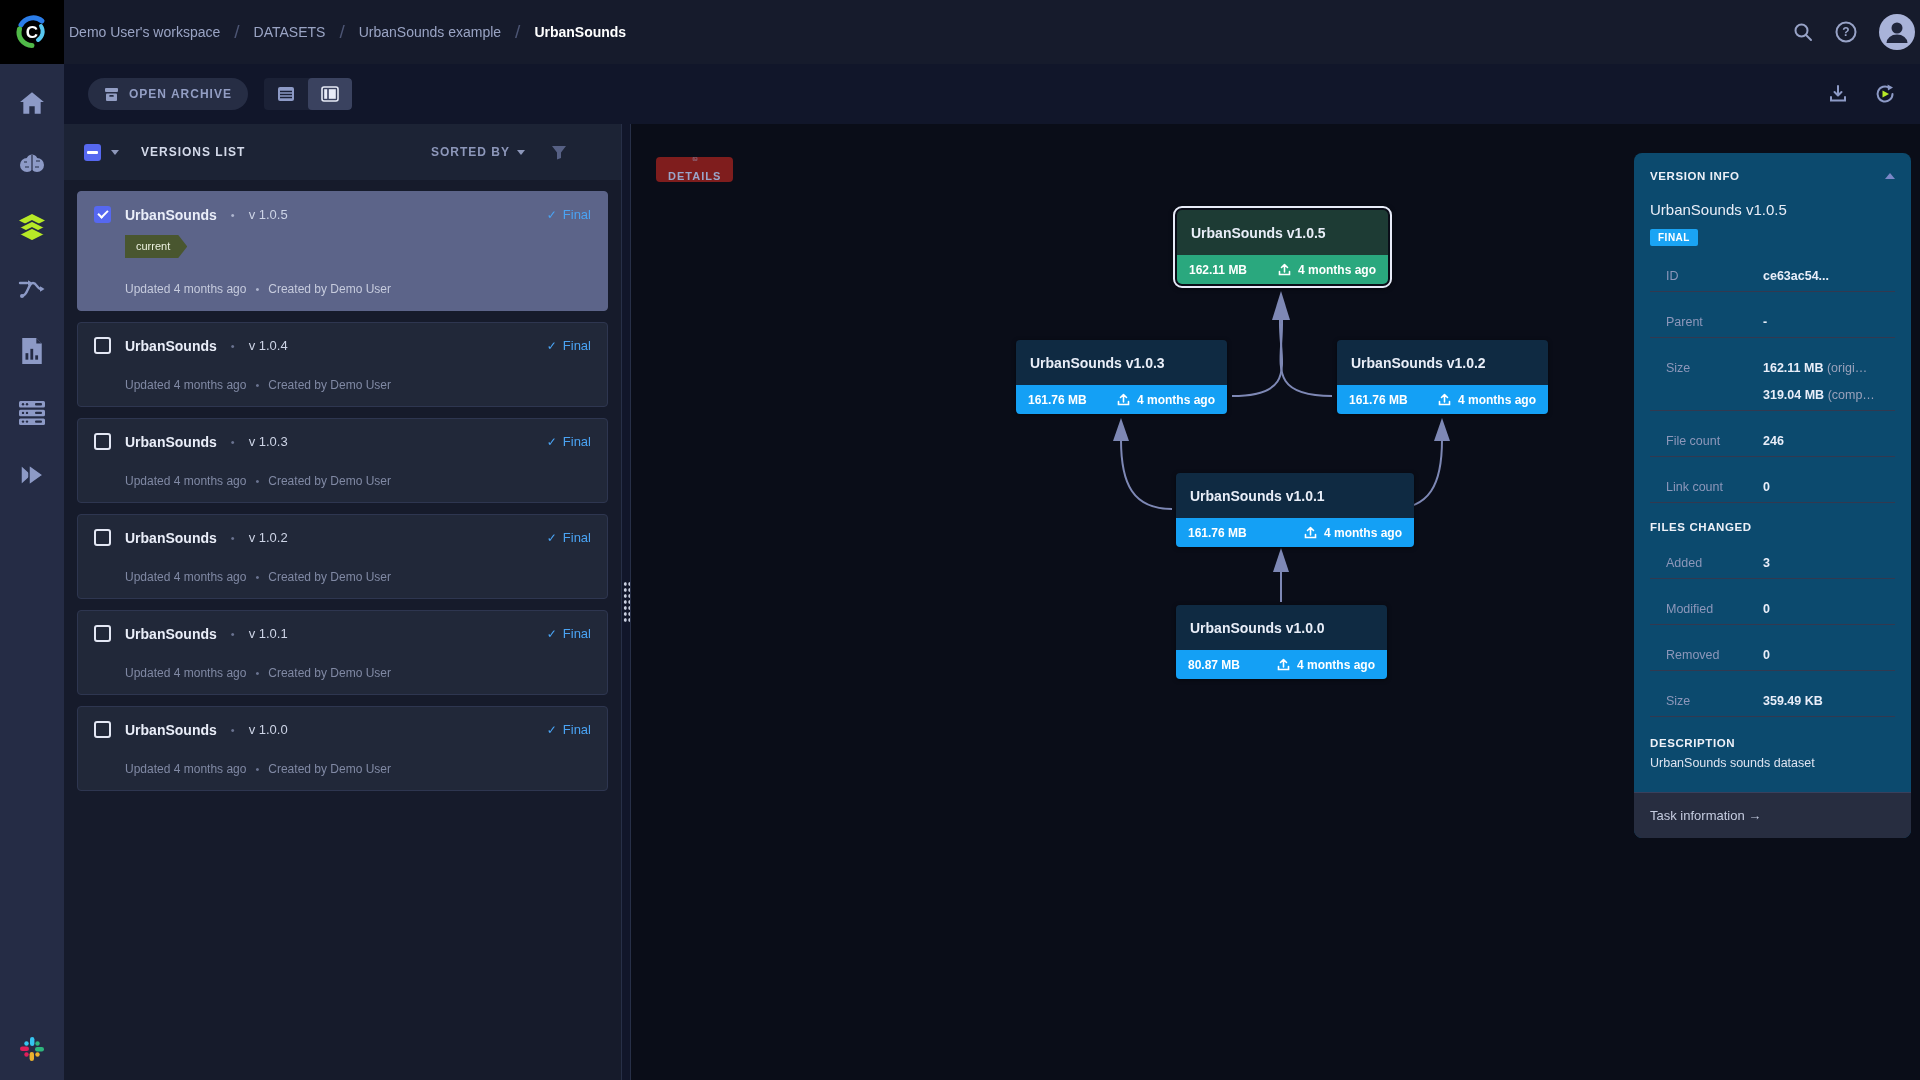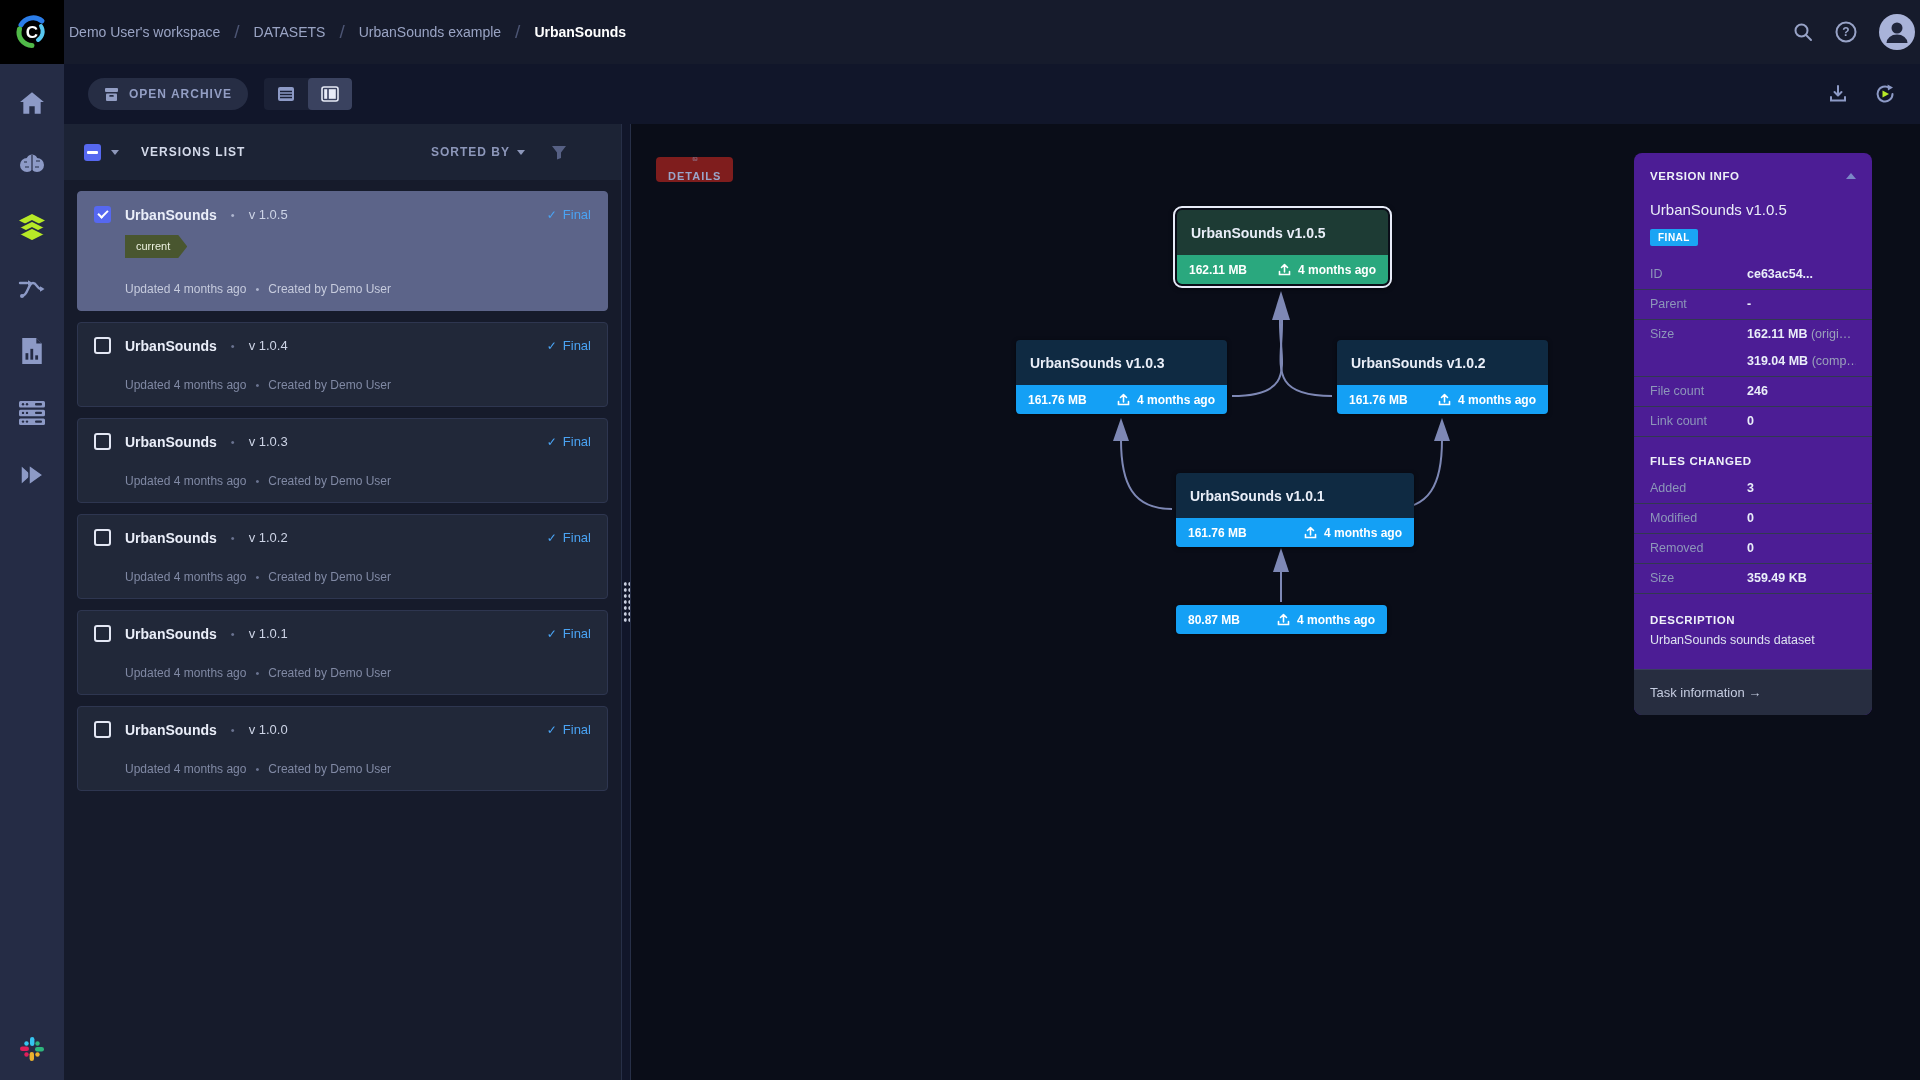--- a/index.html
+++ b/index.html
@@ -84,27 +84,27 @@
   .gnode { position:absolute; z-index:2; border-radius:4px; overflow:hidden; cursor:pointer; box-shadow:0 1px 4px rgba(0,0,0,.5); }
   .gnode-title { height:45px; display:flex; align-items:center; padding-left:14px; font-size:14px; font-weight:bold; color:#e9eef8; background:#0f2a42; }
   .gnode-foot { height:29px; display:flex; align-items:center; justify-content:space-between; padding:0 12px; background:#14a0f5; font-size:12px; font-weight:bold; color:#fff; }
   .gnode-age { display:flex; align-items:center; gap:7px; }
   .gnode.selected { border:2px solid #e7ebf8; border-radius:9px; padding:2px; background:#0a0d18; overflow:visible; }
   .gnode.selected .gnode-clip { border-radius:5px; overflow:hidden; }
   .gnode.selected .gnode-title { background:#1d3b34; }
   .gnode.selected .gnode-foot { background:#2aa87e; }
 
   
-  .info-panel { position:absolute; left:1634px; top:153px; width:238px; background:#4c1d95; border-radius:8px; z-index:7; }
+  .info-panel { position:absolute; left:1634px; top:153px; width:277px; background:#0c4a6e; border-radius:8px; z-index:7; }
   .info-header { height:46px; display:flex; align-items:center; justify-content:space-between; padding:0 16px; }
   .info-header-title { font-size:11.5px; font-weight:bold; letter-spacing:.6px; color:#eef1f8; }
   .info-title { font-size:15px; color:#e9edf7; padding:2px 16px 9px; }
   .badge-final { display:inline-block; margin-left:16px; background:#1aa4f4; color:#fff; font-size:10px; font-weight:bold; letter-spacing:.5px; padding:3px 8px; border-radius:2px; }
   .info-rows { margin-top:14px; }
-  .info-row { display:flex; align-items:flex-start; padding:7px 16px 8px; margin:0; border-bottom:1px solid #323950; }
+  .info-row { display:flex; align-items:flex-start; padding:7px 16px 8px; margin:16px; border-bottom:1px solid #323950; }
   .info-label { width:97px; flex:none; font-size:12.5px; color:#8d97ba; }
   .info-value { font-size:12.5px; font-weight:bold; color:#e9eef9; white-space:nowrap; overflow:hidden; }
   .info-note { font-weight:normal; color:#9aa2bb; }
   .size-stack .info-value { display:block; }
   .size-stack .line2 { margin-top:13px; }
   .section-header { font-size:11.5px; font-weight:bold; letter-spacing:.6px; color:#eef1f8; margin:18px 16px 7px; }
   .description-text { font-size:12.5px; color:#dde3f0; margin:4px 16px 22px; }
   .info-footer { border-top:1px solid #39405c; background:#272d40; border-radius:0 0 8px 8px; padding:15px 16px; display:flex; align-items:center; gap:8px; cursor:pointer; }
   .info-footer-label { font-size:13px; color:#c5cce0; }
 
@@ -489,20 +489,21 @@
         <svg width="13" height="13" viewBox="0 0 13 13">
           <path d="M6.5 9 V1.5 M3.5 4.5 L6.5 1.5 L9.5 4.5" fill="none" stroke="#fff" stroke-width="1.6" stroke-linecap="round" stroke-linejoin="round"></path>
           <path d="M1.5 8.5 v3 h10 v-3" fill="none" stroke="#fff" stroke-width="1.6" stroke-linecap="round"></path>
         </svg>
         <span>4 months ago</span>
       </span>
     </div>
   </div>
 
   <div class="gnode" style="left:545px; top:481px; width:211px;">
+    <div class="gnode-title">UrbanSounds v1.0.0</div>
     <div class="gnode-foot">
       <span>80.87 MB</span>
       <span class="gnode-age">
         <svg width="13" height="13" viewBox="0 0 13 13">
           <path d="M6.5 9 V1.5 M3.5 4.5 L6.5 1.5 L9.5 4.5" fill="none" stroke="#fff" stroke-width="1.6" stroke-linecap="round" stroke-linejoin="round"></path>
           <path d="M1.5 8.5 v3 h10 v-3" fill="none" stroke="#fff" stroke-width="1.6" stroke-linecap="round"></path>
         </svg>
         <span>4 months ago</span>
       </span>
     </div>

